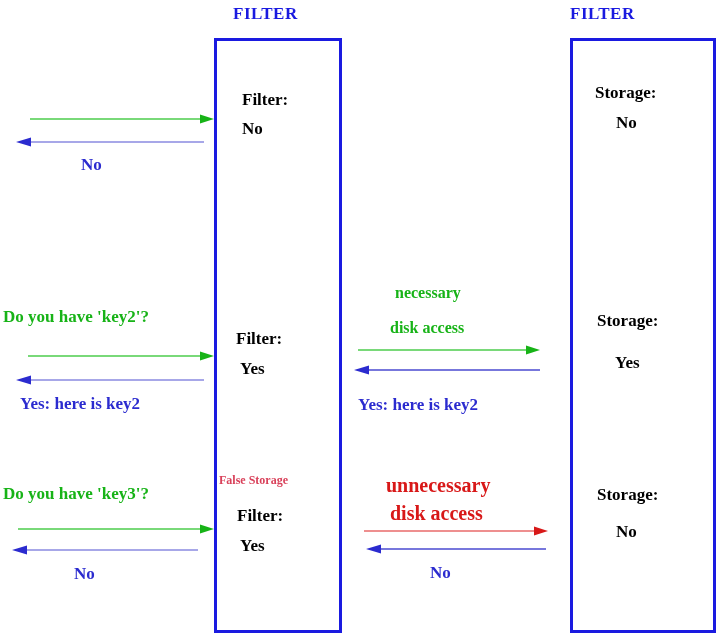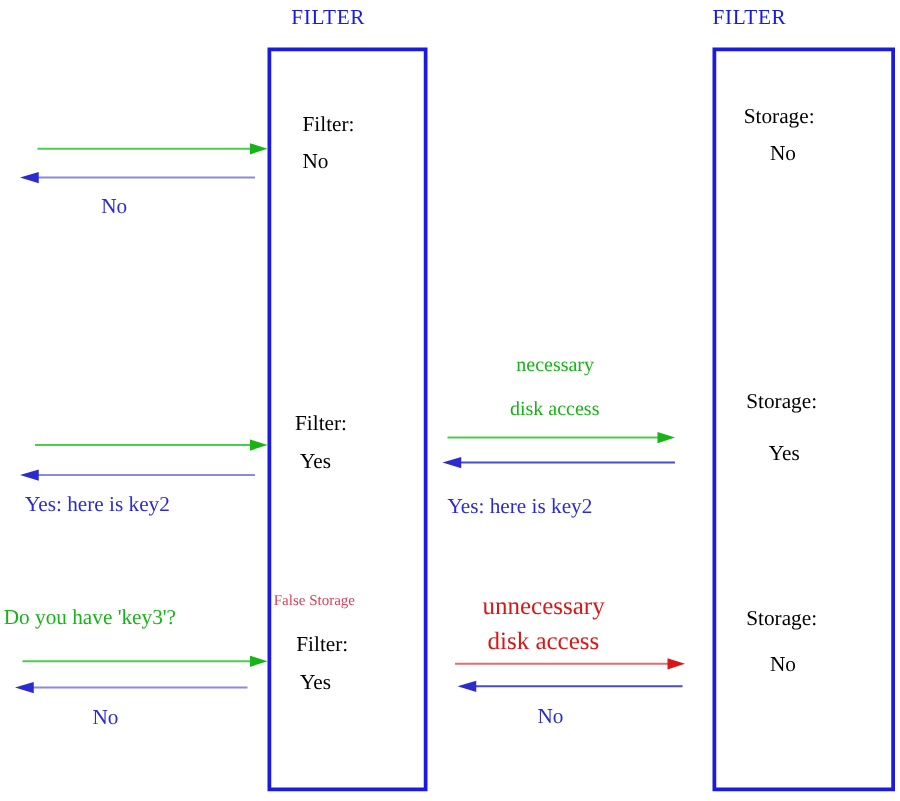--- a/index.html
+++ b/index.html
@@ -7,20 +7,21 @@
     padding: 0;
     background: #ffffff;
   }
   #canvas {
     position: relative;
     width: 720px;
     height: 641px;
     background: #ffffff;
     overflow: hidden;
     font-family: "Liberation Serif", "DejaVu Serif", serif;
+    font-weight: bold;
   }
   .lbl {
     position: absolute;
     white-space: nowrap;
     line-height: 1;
   }
   .col-title {
     color: #1a1ae0;
     font-size: 17px;
     letter-spacing: 0.5px;
@@ -39,21 +40,20 @@
     color: #2b2bcf;
     font-size: 17px;
   }
   .node-text {
     color: #000000;
     font-size: 17px;
   }
   .disk-green {
     color: #17b317;
     font-size: 16px;
-    margin-left: 18px;
   }
   .disk-red {
     color: #d81818;
     font-size: 20px;
   }
   .fp-text {
     color: #d9415a;
     font-size: 12px;
   }
   .arrow {
@@ -105,20 +105,21 @@
   </div>
 
   <div class="lbl client-reply" style="left:81px; top:156px;">No</div>
 
   <div class="lbl node-text" style="left:242px; top:91px;">Filter:</div>
   <div class="lbl node-text" style="left:242px; top:120px;">No</div>
 
   <div class="lbl node-text" style="left:595px; top:84px;">Storage:</div>
   <div class="lbl node-text" style="left:616px; top:114px;">No</div>
 
+  <div class="lbl client-msg" style="left:3px; top:308px;">Do you have 'key2'?</div>
 
   <div class="arrow" style="left:26px; top:350px; width:188px;">
     <svg width="188" height="11" viewBox="0 0 188 11">
       <line x1="2" y1="6" x2="178" y2="6" stroke="#4ccc4c" stroke-width="1.6"></line>
       <polygon points="188,6 174,1.5 174,10.5" fill="#17b317"></polygon>
     </svg>
   </div>
 
   <div class="arrow" style="left:16px; top:374px; width:188px;">
     <svg width="188" height="11" viewBox="0 0 188 11">

